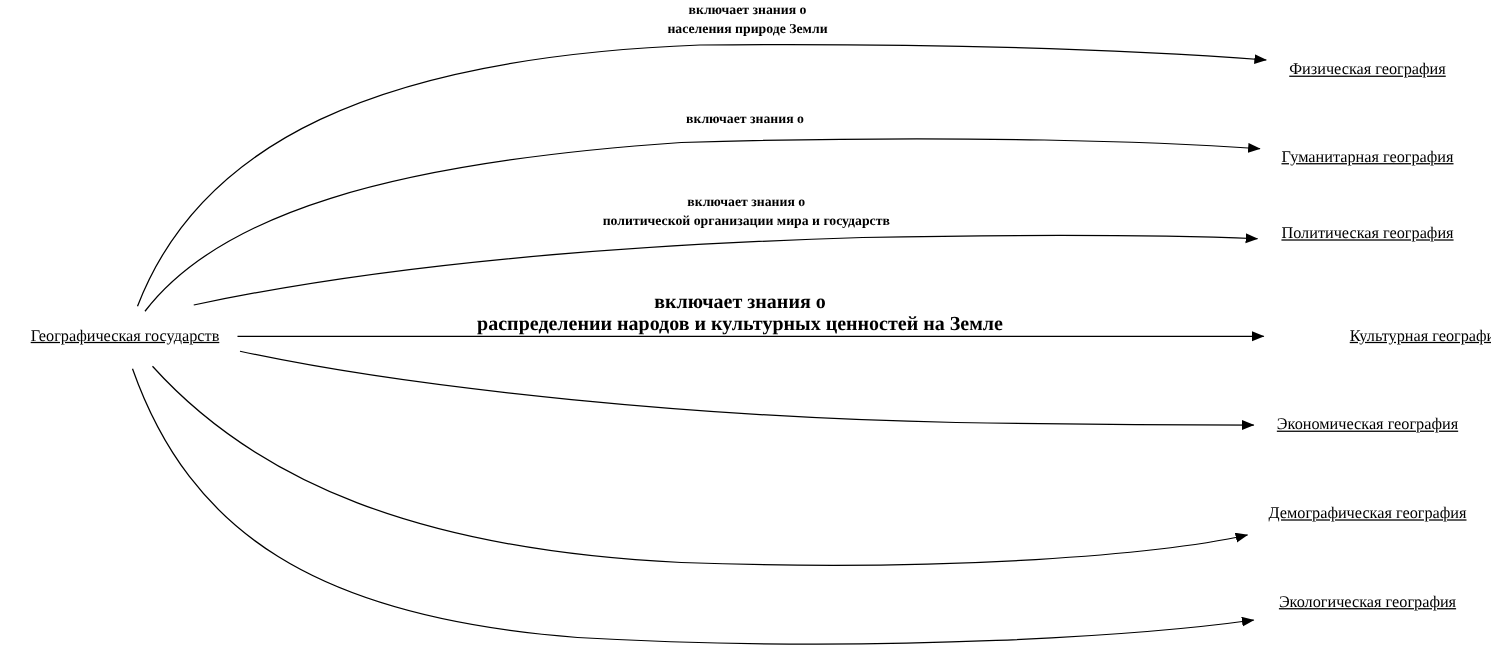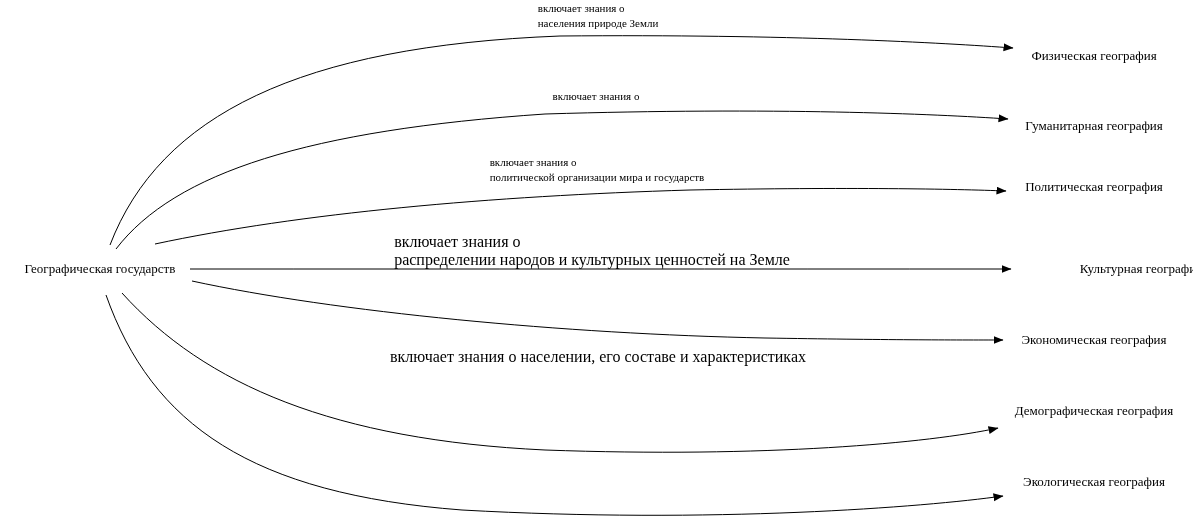--- a/index.html
+++ b/index.html
@@ -11,26 +11,28 @@
     color:#000000;
     overflow:hidden;
   }
   #edges-svg{position:absolute;left:0;top:0;}
   .node-label{
     position:absolute;
     transform:translate(-50%,-50%);
     white-space:nowrap;
     font-size:13px;
     line-height:15px;
+    text-decoration:underline;
   }
   .edge-label{
     position:absolute;
     transform:translate(-50%,-50%);
-    text-align:left;
+    text-align:center;
     white-space:nowrap;
+    font-weight:bold;
   }
   .edge-label .line{display:block;}
   .edge-label.small{font-size:11px;line-height:15px;}
   .edge-label.big{font-size:16px;line-height:18px;}
 </style>
 </head>
 <body>
 
 <div id="canvas">
 
@@ -64,23 +66,20 @@
     <span class="line">включает знания о</span>
     <span class="line">политической организации мира и государств</span>
   </div>
 
   <div class="edge-label big" style="left:592px;top:251px">
     <span class="line">включает знания о</span>
     <span class="line">распределении народов и культурных ценностей на Земле</span>
   </div>
 
 
-  <div class="edge-label big" style="left:598px;top:357px">
-    <span class="line">включает знания о населении, его составе и характеристиках</span>
-  </div>
 
 
   <div class="node-label" style="left:1094px;top:55px">Физическая география</div>
   <div class="node-label" style="left:1094px;top:125px">Гуманитарная география</div>
   <div class="node-label" style="left:1094px;top:186px">Политическая география</div>
   <div class="node-label" style="left:1141px;top:268px">Культурная география</div>
   <div class="node-label" style="left:1094px;top:339px">Экономическая география</div>
   <div class="node-label" style="left:1094px;top:410px">Демографическая география</div>
   <div class="node-label" style="left:1094px;top:481px">Экологическая география</div>
 

